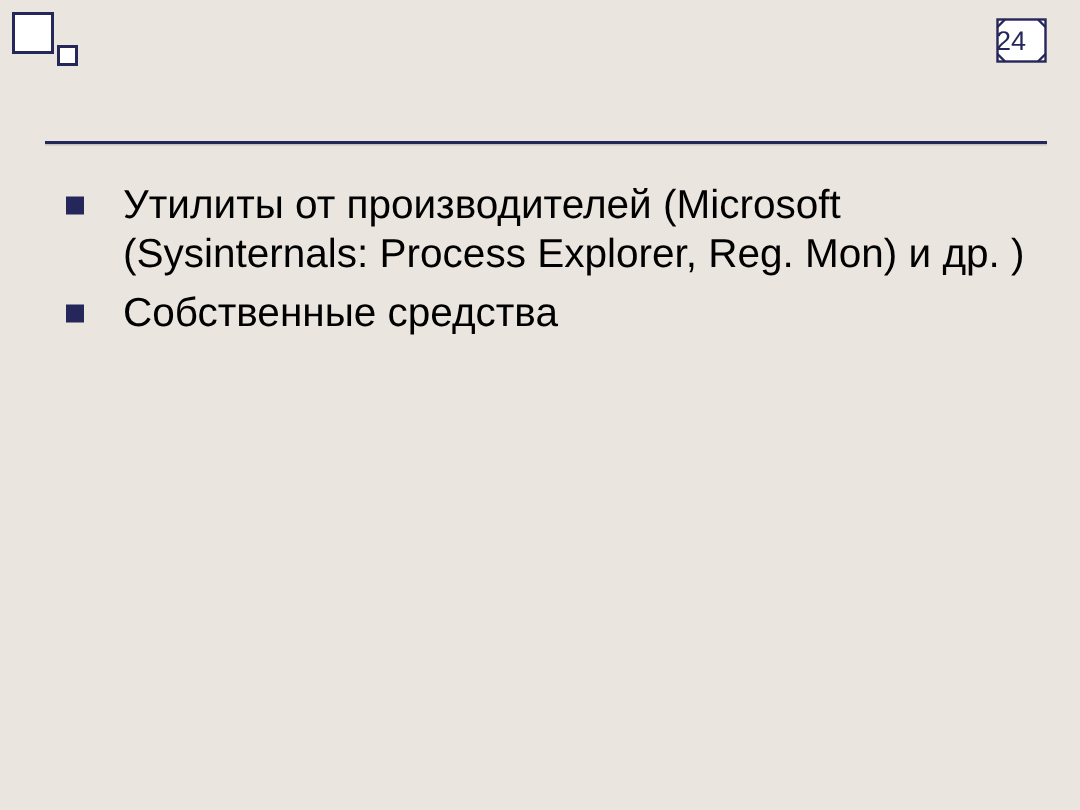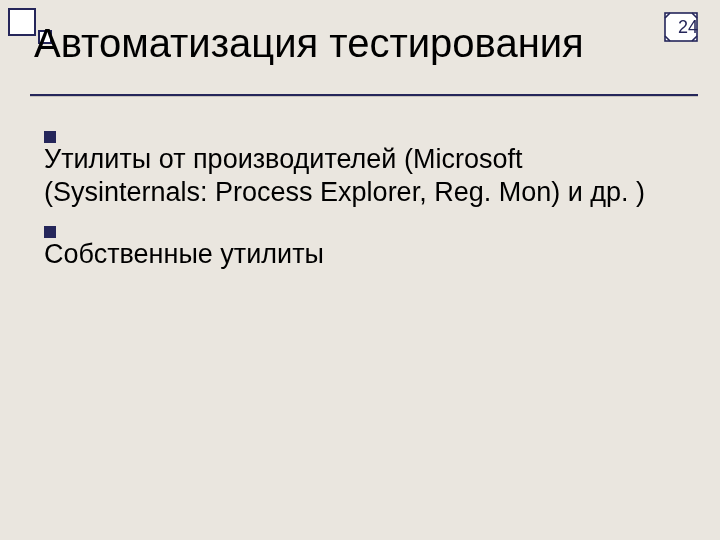--- a/index.html
+++ b/index.html
@@ -45,21 +45,21 @@
     box-sizing: border-box;
   }
   
   .badge {
     position: absolute;
     top: 12px;
     right: 22px;
     width: 34px;
     height: 20px;
     box-sizing: border-box;
-    text-align: right;
+    text-align: left;
   }
   .badge svg {
     position: absolute;
     inset: 0;
   }
   .badge-num {
     position: relative;
     line-height: 30px;
     font-size: 18px;
     color: #25265a;
@@ -92,21 +92,20 @@
     top: 120px;
     left: 44px;
     right: 34px;
     font-size: 27px;
     line-height: 1.22;
   }
   .item {
     display: flex;
     align-items: flex-start;
     margin-bottom: 6px;
-    flex-direction: column;
   }
   .bullet {
     flex: 0 0 auto;
     width: 12px;
     height: 12px;
     background: #25265a;
     margin-top: 11px;
     margin-right: 26px;
   }
   .item-text {
@@ -124,28 +123,27 @@
   </div>
 
   <div class="badge">
     <svg viewBox="0 0 34 30">
       <rect x="1" y="1" width="32" height="28" fill="#fff" stroke="#25265a" stroke-width="1.6"></rect>
       <path d="M1 6 L6 1 M28 1 L33 6 M33 24 L28 29 M6 29 L1 24" fill="none" stroke="#25265a" stroke-width="1.6"></path>
     </svg>
     <div class="badge-num">24</div>
   </div>
 
-  <div class="title">Автоматизация тестирования</div>
 
   <div class="rule"></div>
 
   <div class="body">
     <div class="item">
       <div class="bullet"></div>
       <div class="item-text">Утилиты от производителей (Microsoft (Sysinternals: Process Explorer, Reg. Mon) и др. )</div>
     </div>
     <div class="item">
       <div class="bullet"></div>
-      <div class="item-text">Собственные утилиты</div>
+      <div class="item-text">Собственные средства</div>
     </div>
   </div>
 
 </div>
 
 </body></html>

